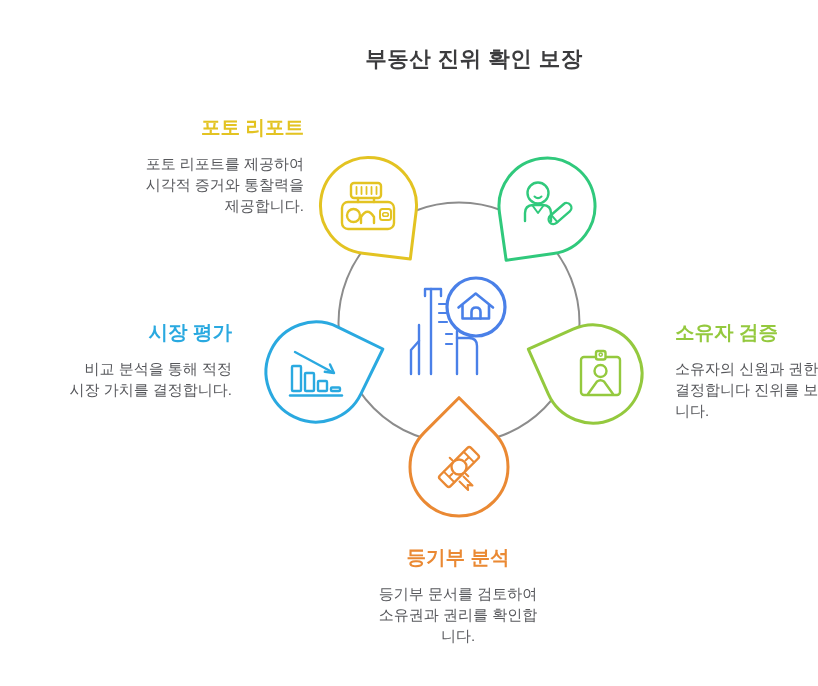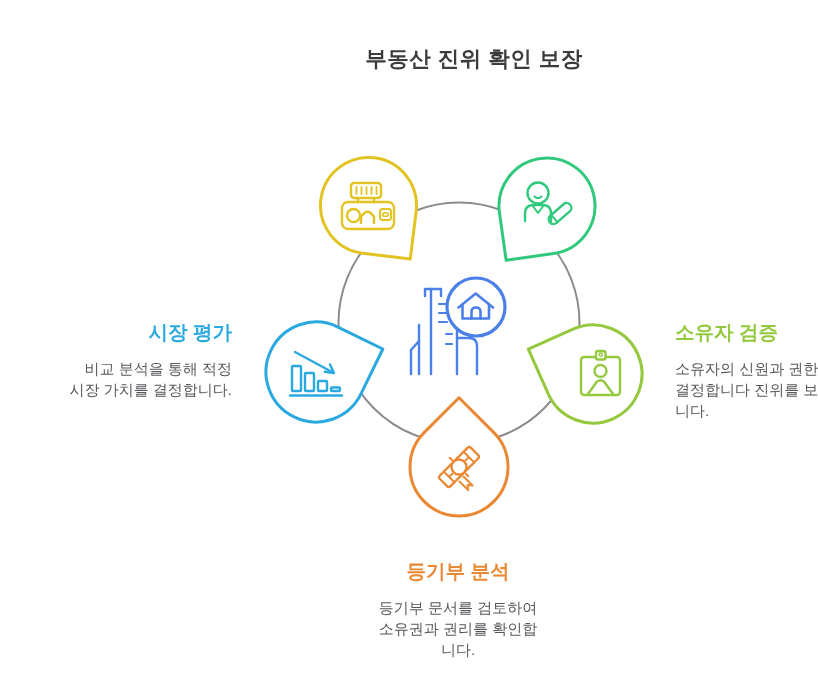--- a/index.html
+++ b/index.html
@@ -14,21 +14,21 @@
   .diagram-svg { position:absolute; left:0; top:0; }
   .node-text { position:absolute; }
   .node-label { margin:0 0 15px 0; font-size:19.5px; font-weight:bold; line-height:22px; }
   .node-desc  { margin:0; font-size:15px; line-height:21px; color:#56575B; white-space:pre-line; }
   .align-right  { text-align:right; }
   .align-center { text-align:center; }
   .tb-photo    { top:116px; right:562px; width:190px; }
   .tb-site     { top:116px; left:567px;  width:225px; }
   .tb-owner    { top:321px; left:627px;  width:188px; }
   .tb-market   { top:321px; right:634px; width:190px; }
-  .tb-registry { top:560px; left:310px;  width:200px; }
+  .tb-registry { top:546px; left:310px;  width:200px; }
 </style>
 </head>
 <body>
 
 <div class="canvas">
 
   <div class="title" style="color: rgb(60, 60, 62);">부동산 진위 확인 보장</div>
 
   <svg class="diagram-svg" width="818" height="686" viewBox="0 0 818 686">
 
@@ -102,20 +102,26 @@
     </g>
 
     <g fill="none" stroke-linecap="round" stroke-linejoin="round" stroke="#4A80E8">
       <circle cx="428" cy="307" r="29" fill="#fff" stroke-width="3.2"></circle>
       <path d="M410.5,307.5 L427.7,293.5 L445,307.5" stroke-width="2.6"></path>
       <path d="M414.5,305.5 V318.5 H441 V305.5" stroke-width="2.6"></path>
       <path d="M423.5,318.5 V312 Q423.5,307.5 428,307.5 Q432.5,307.5 432.5,312 V318.5" stroke-width="2.6"></path>
     </g>
   </svg>
 
+  <div class="node-text tb-photo align-right">
+    <h3 class="node-label" style="color: rgb(227, 195, 34);">포토 리포트</h3>
+    <p class="node-desc">포토 리포트를 제공하여
+시각적 증거와 통찰력을
+제공합니다.</p>
+  </div>
 
 
   <div class="node-text tb-owner">
     <h3 class="node-label" style="color: rgb(148, 201, 62);">소유자 검증</h3>
     <p class="node-desc">소유자의 신원과 권한을
 결정합니다 진위를 보장합
 니다.</p>
   </div>
 
   <div class="node-text tb-registry align-center">

